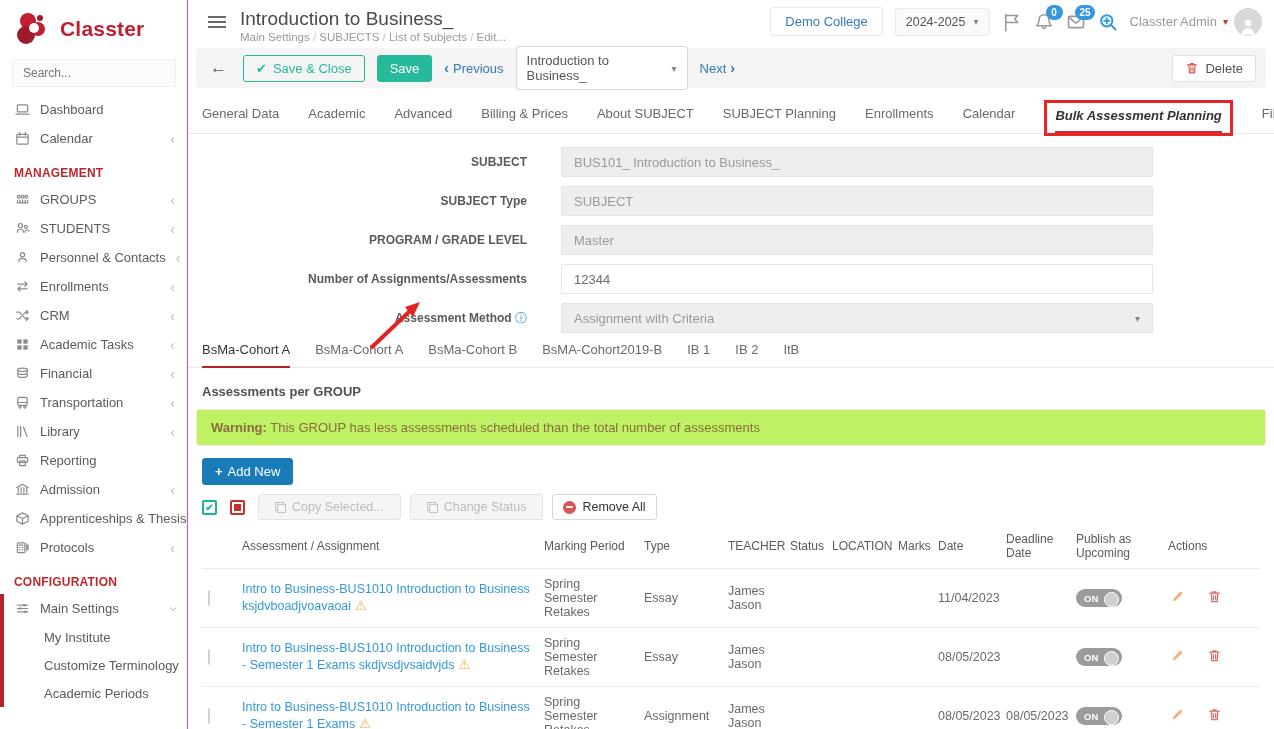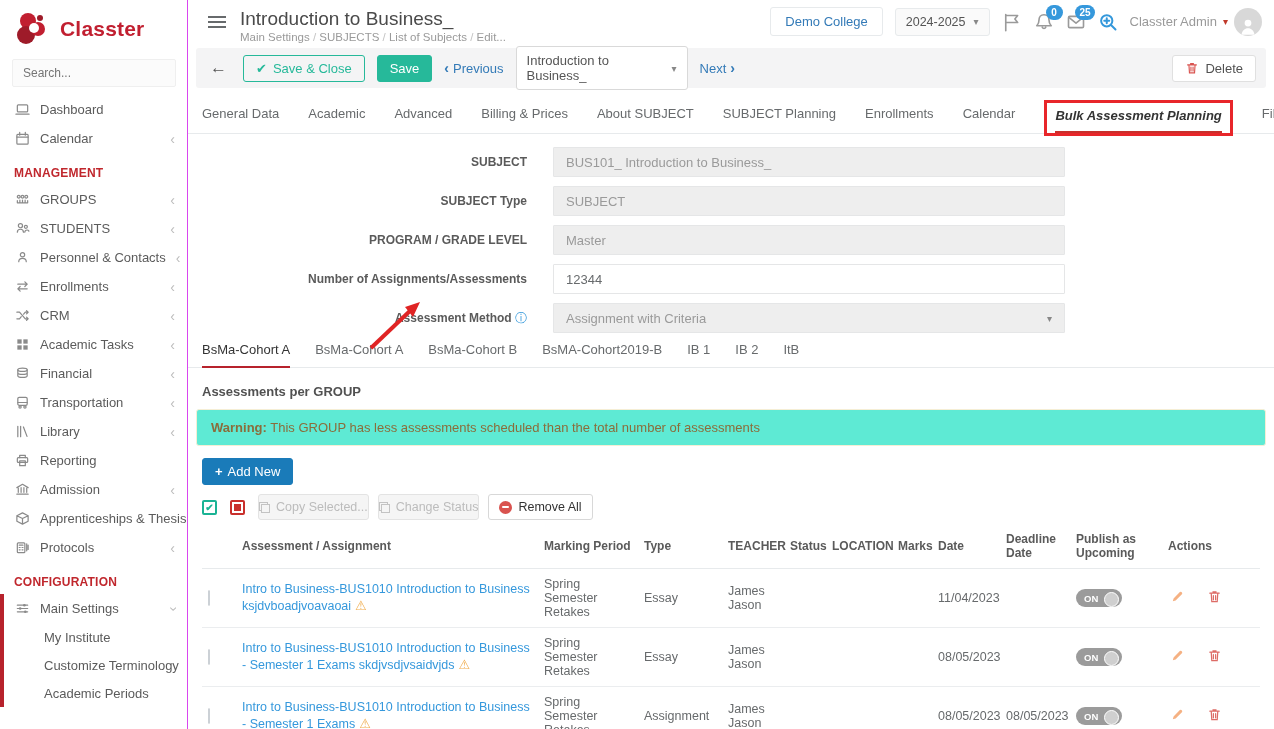--- a/index.html
+++ b/index.html
@@ -69,57 +69,57 @@
   .tabs { margin-top:12px; padding:0 14px; border-bottom:1px solid #e7eaec; display:flex; align-items:flex-end; gap:29px; }
   .tab { padding-bottom:12px; color:#676a6c; font-size:13px; cursor:pointer; white-space:nowrap; }
   .tab.annotated { border:3px solid #e8262a; padding:5px 8px 0 8px; margin-bottom:-3px; font-weight:700; color:#333;font-style:italic; }
   .tab.annotated .tab-lbl { display:inline-block; padding-bottom:8px; border-bottom:2px solid #c9302c; }
 
   
   .form-area { margin-top:13px; position:relative; }
   .form-row { display:flex; align-items:center; margin-bottom:9px; }
   .form-label { width:355px; flex:0 0 355px; text-align:right; padding-right:16px; font-weight:700; font-size:12px; color:#5a5a5a; }
   .info-ic { color:#3498db; font-weight:400; font-size:12px; cursor:pointer; }
-  .field { margin-left:10px; width:512px; height:30px; border:1px solid #e5e6e7; border-radius:1px;
+  .field { margin-left:18px; width:592px; height:30px; border:1px solid #e5e6e7; border-radius:1px;
     padding:0 12px; font-size:13px; display:flex; align-items:center; background:#eee; color:#9a9a9a; }
   .field.editable { background:#fff; color:#676a6c; font-family:inherit; }
   input.field { outline:none; display:block; line-height:28px; }
   .field.select { justify-content:space-between; cursor:pointer; }
   .annot-arrow { position:absolute; left:174px; top:149px; pointer-events:none; }
 
   
   .group-tabs { margin-top:7px; padding:0 14px; border-bottom:1px solid #e7eaec; display:flex; gap:25px; }
   .gtab { padding-bottom:9px; color:#676a6c; cursor:pointer; white-space:nowrap; }
   .gtab.active { color:#333; border-bottom:2px solid #b7222c; margin-bottom:-1px; }
 
   .section-title { margin:16px 14px 10px 14px; font-weight:700; color:#515151; font-size:13px; }
 
-  .warning-banner { margin:0 8px; background:#5eead4; border:1px solid #f5eed5; border-radius:3px;
+  .warning-banner { margin:0 8px; background:#bef264; border:1px solid #f5eed5; border-radius:3px;
     padding:10px 14px; color:#8a6d3b; font-size:13px; }
   .warning-banner b { font-weight:700; }
 
   .addnew-row { margin:12px 14px 0 14px; }
   .btn-addnew { background:#1a7bb9; border:1px solid #1a7bb9; color:#fff; font-size:13px; padding:5px 12px; border-radius:3px; cursor:pointer; display:inline-flex; gap:5px; align-items:center; font-family:inherit; }
 
   .sel-toolbar { margin:9px 14px 0 14px; display:flex; align-items:center; gap:9px; }
   .ck-all { width:15px; height:15px; border:2px solid #1ab394; border-radius:2px; color:#1ab394; font-size:10px; font-weight:700;
     display:flex; align-items:center; justify-content:center; cursor:pointer; margin-right:4px; }
   .ck-none { width:15px; height:15px; border:2px solid #c9302c; border-radius:2px; display:flex; align-items:center; justify-content:center; cursor:pointer; margin-right:4px; }
   .ck-none i { width:7px; height:7px; background:#c9302c; display:block; }
-  .btn-disabled { background:#f5f5f5; border:1px solid #e3e3e3; color:#bcbcbc; font-size:12.5px; padding:5px 0; border-radius:3px; display:inline-flex; gap:6px; align-items:center; cursor:default; }
+  .btn-disabled { background:#f5f5f5; border:1px solid #e3e3e3; color:#bcbcbc; font-size:12.5px; padding:5px 16px; border-radius:3px; display:inline-flex; gap:6px; align-items:center; cursor:default; }
   .copy-ic { position:relative; width:11px; height:11px; display:inline-block; }
   .copy-ic::before { content:""; position:absolute; left:0; top:0; width:7px; height:7px; border:1px solid #c3c3c3; }
   .copy-ic::after { content:""; position:absolute; right:0; bottom:0; width:7px; height:7px; border:1px solid #c3c3c3; background:#f5f5f5; }
   .btn-removeall { background:#fff; border:1px solid #d8d8d8; color:#333; font-size:12.5px; padding:5px 10px; border-radius:3px; display:inline-flex; gap:6px; align-items:center; cursor:pointer; }
   .minus-circle { width:13px; height:13px; border-radius:50%; background:#d9534f; display:inline-flex; align-items:center; justify-content:center; }
   .minus-circle i { width:7px; height:2px; background:#fff; display:block; border-radius:1px; }
 
   
   table.assess { margin:6px 14px 0 14px; border-collapse:collapse; width:1058px; table-layout:fixed; font-size:12.5px; }
-  .assess th { text-align:left; font-weight:700; color:#5a5a5a; font-size:12px; padding:6px 6px 8px 6px;
+  .assess th { text-align:left; font-weight:400; color:#5a5a5a; font-size:12px; padding:6px 6px 8px 6px;
     border-bottom:1px solid #e7eaec; vertical-align:middle; }
   .assess td { padding:8px 6px; border-bottom:1px solid #ebedef; vertical-align:middle; color:#676a6c; }
   .row-link { color:#3598dc; cursor:pointer; line-height:1.35; }
   .warn-tri { color:#f0ad4e; font-size:13px; margin-left:4px; }
   .cbx { width:15px; height:15px; border:1px solid #ccd1d6; border-radius:2px; background:#fff; cursor:pointer; }
   .toggle { width:46px; height:18px; border-radius:10px; background:#9b9b9b; color:#fff; font-size:9.5px; font-weight:700;
     display:inline-flex; align-items:center; padding-left:8px; position:relative; cursor:pointer; }
   .toggle::after { content:""; position:absolute; right:3px; top:2.5px; width:13px; height:13px; border-radius:50%;
     background:#cfcfcf; border:1.5px solid #fff; }
   .act-ic { display:inline-flex; cursor:pointer; }

